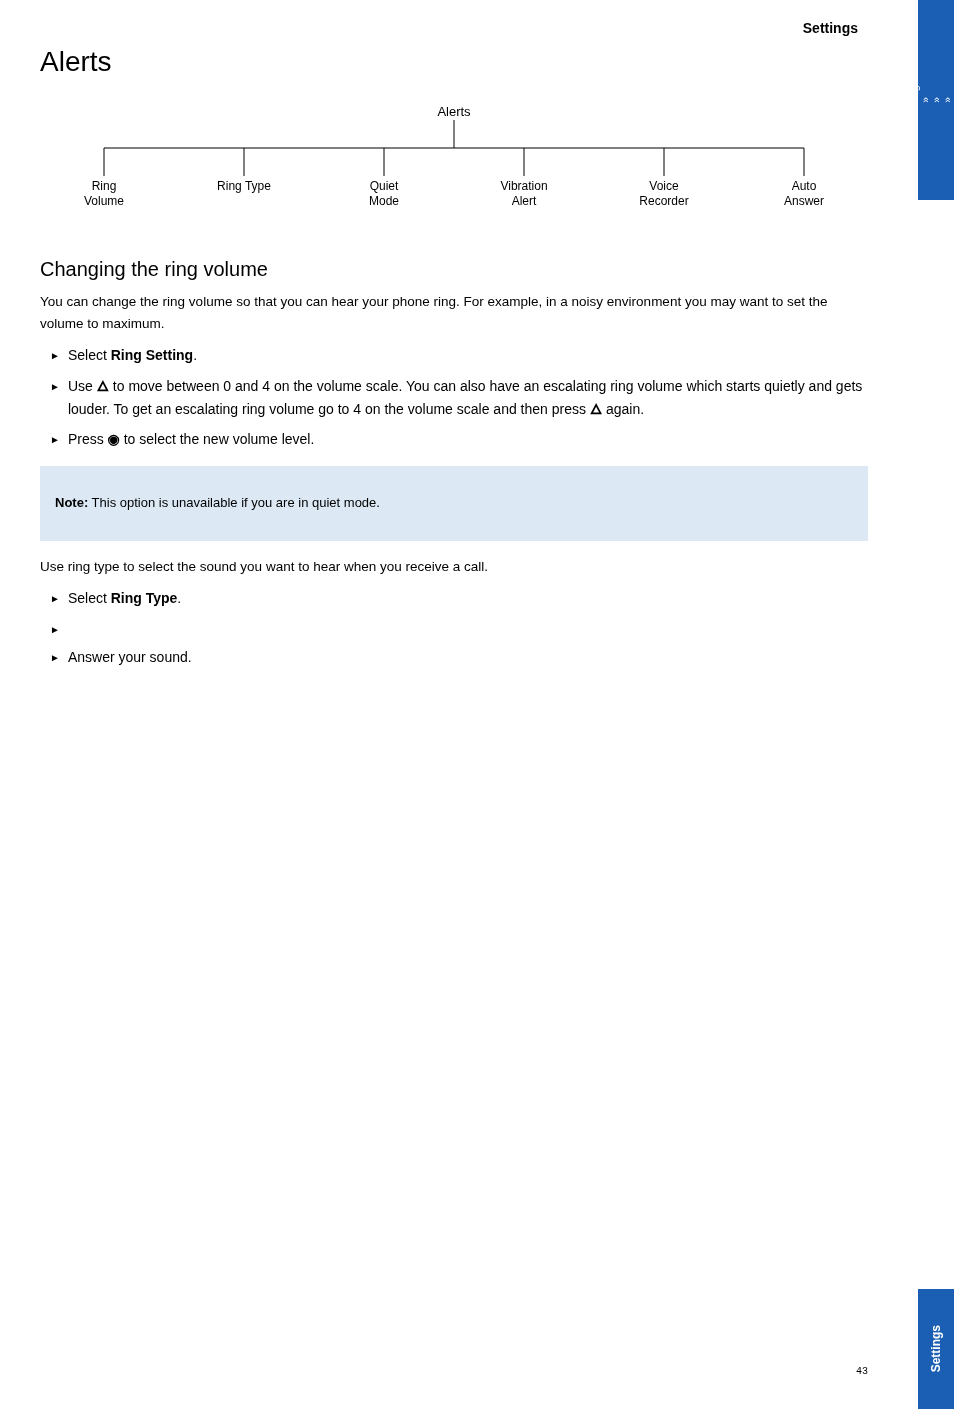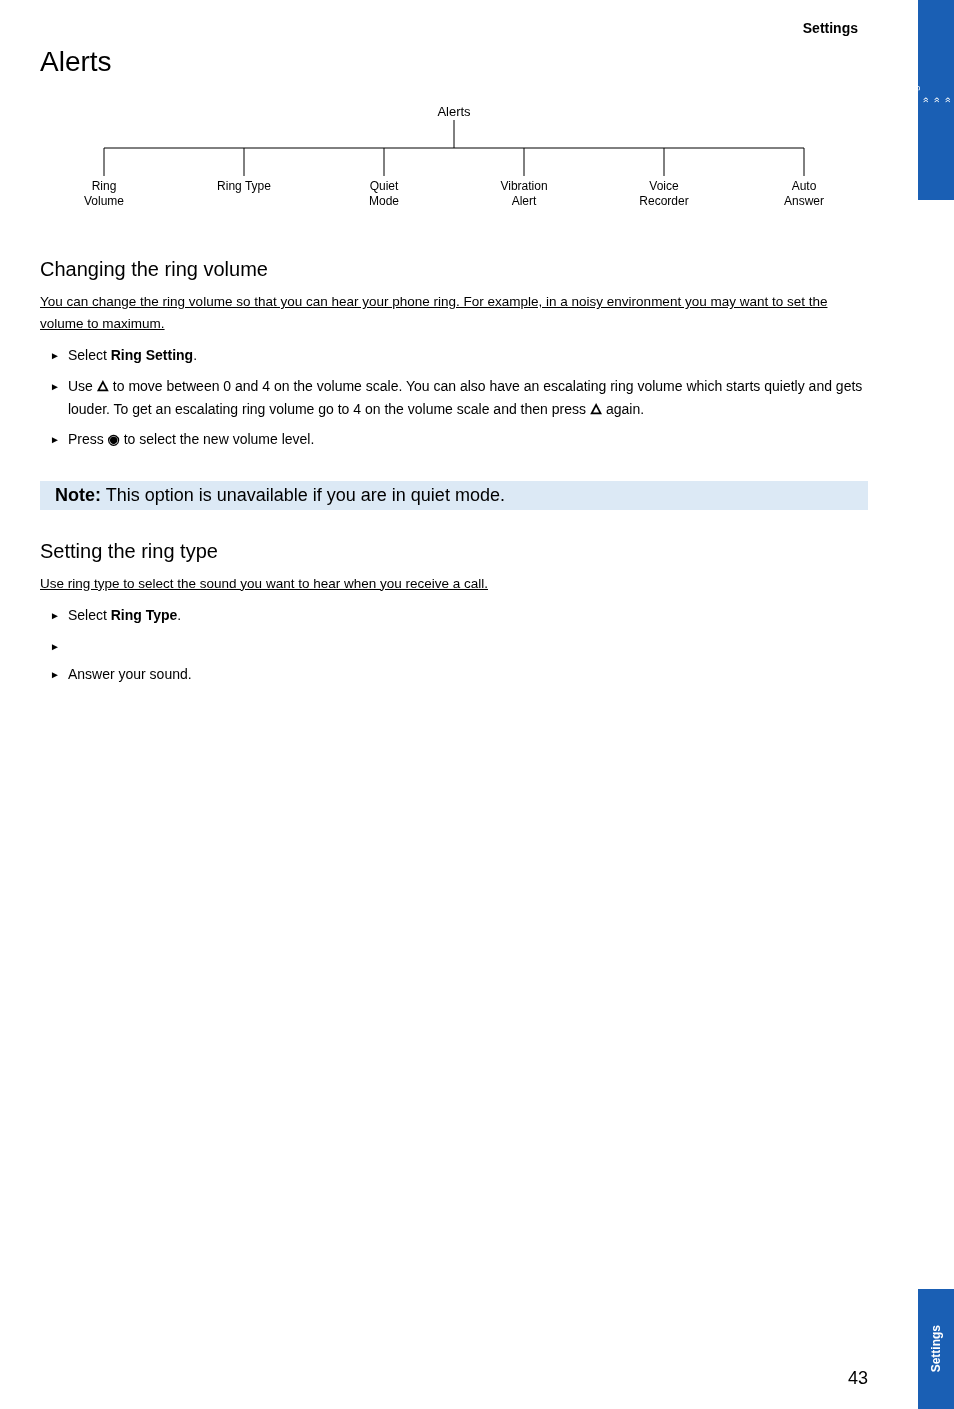--- a/index.html
+++ b/index.html
@@ -59,21 +59,20 @@
       font-size: 20px;
       font-weight: normal;
       margin-bottom: 10px;
       border-bottom: none;
     }
 
     .section-body {
       font-size: 13.5px;
       line-height: 1.6;
       margin-bottom: 10px;
-      text-decoration: underline;
     }
 
     .bullet-list {
       list-style: none;
       margin: 8px 0 8px 10px;
     }
 
     .bullet-list li {
       display: flex;
       align-items: flex-start;
@@ -85,23 +84,23 @@
       color: #000;
       font-size: 10px;
       margin-right: 8px;
       margin-top: 4px;
       flex-shrink: 0;
     }
 
     .note-box {
       background: #dce9f5;
       border: none;
-      padding: 0 15px;
-      margin: 30px 0;
-      font-size: 18px;
+      padding: 27px 15px;
+      margin: 15px 0;
+      font-size: 13px;
       line-height: 1.6;
     }
 
     .inline-icon {
       display: inline-block;
       font-size: 14px;
       vertical-align: middle;
     }
 
     
@@ -150,23 +149,24 @@
     .sidebar-bottom-tab .rotated-text {
       writing-mode: vertical-rl;
       transform: rotate(180deg);
       font-size: 12px;
       font-weight: bold;
       white-space: nowrap;
     }
 
     .page-number {
       position: absolute;
-      bottom: 20px;
+      bottom: 32px;
       right: 50px;
-      font-size: 18px;
+      font-size: 10px;
+      font-family: Liberation Mono, monospace;
     }
   </style>
 </head>
 <body>
 
 <div class="page-wrapper">
   <div class="main-content">
 
     <div class="top-header">
       <span>Settings</span>
@@ -219,21 +219,20 @@
       </li>
       <li>
         <span class="bullet-arrow">►</span>
         <span>Press <strong>◉</strong> to select the new volume level.</span>
       </li>
     </ul>
     <div class="note-box">
       <span><strong>Note:</strong> This option is unavailable if you are in quiet mode.</span>
     </div>
 
-    <h2 class="section-title">Setting the ring type</h2>
     <p class="section-body">
       Use ring type to select the sound you want to hear when you receive a call.
     </p>
     <ul class="bullet-list">
       <li>
         <span class="bullet-arrow">►</span>
         <span>Select <strong>Ring Type</strong>.</span>
       </li>
       <li>
         <span class="bullet-arrow">►</span>

